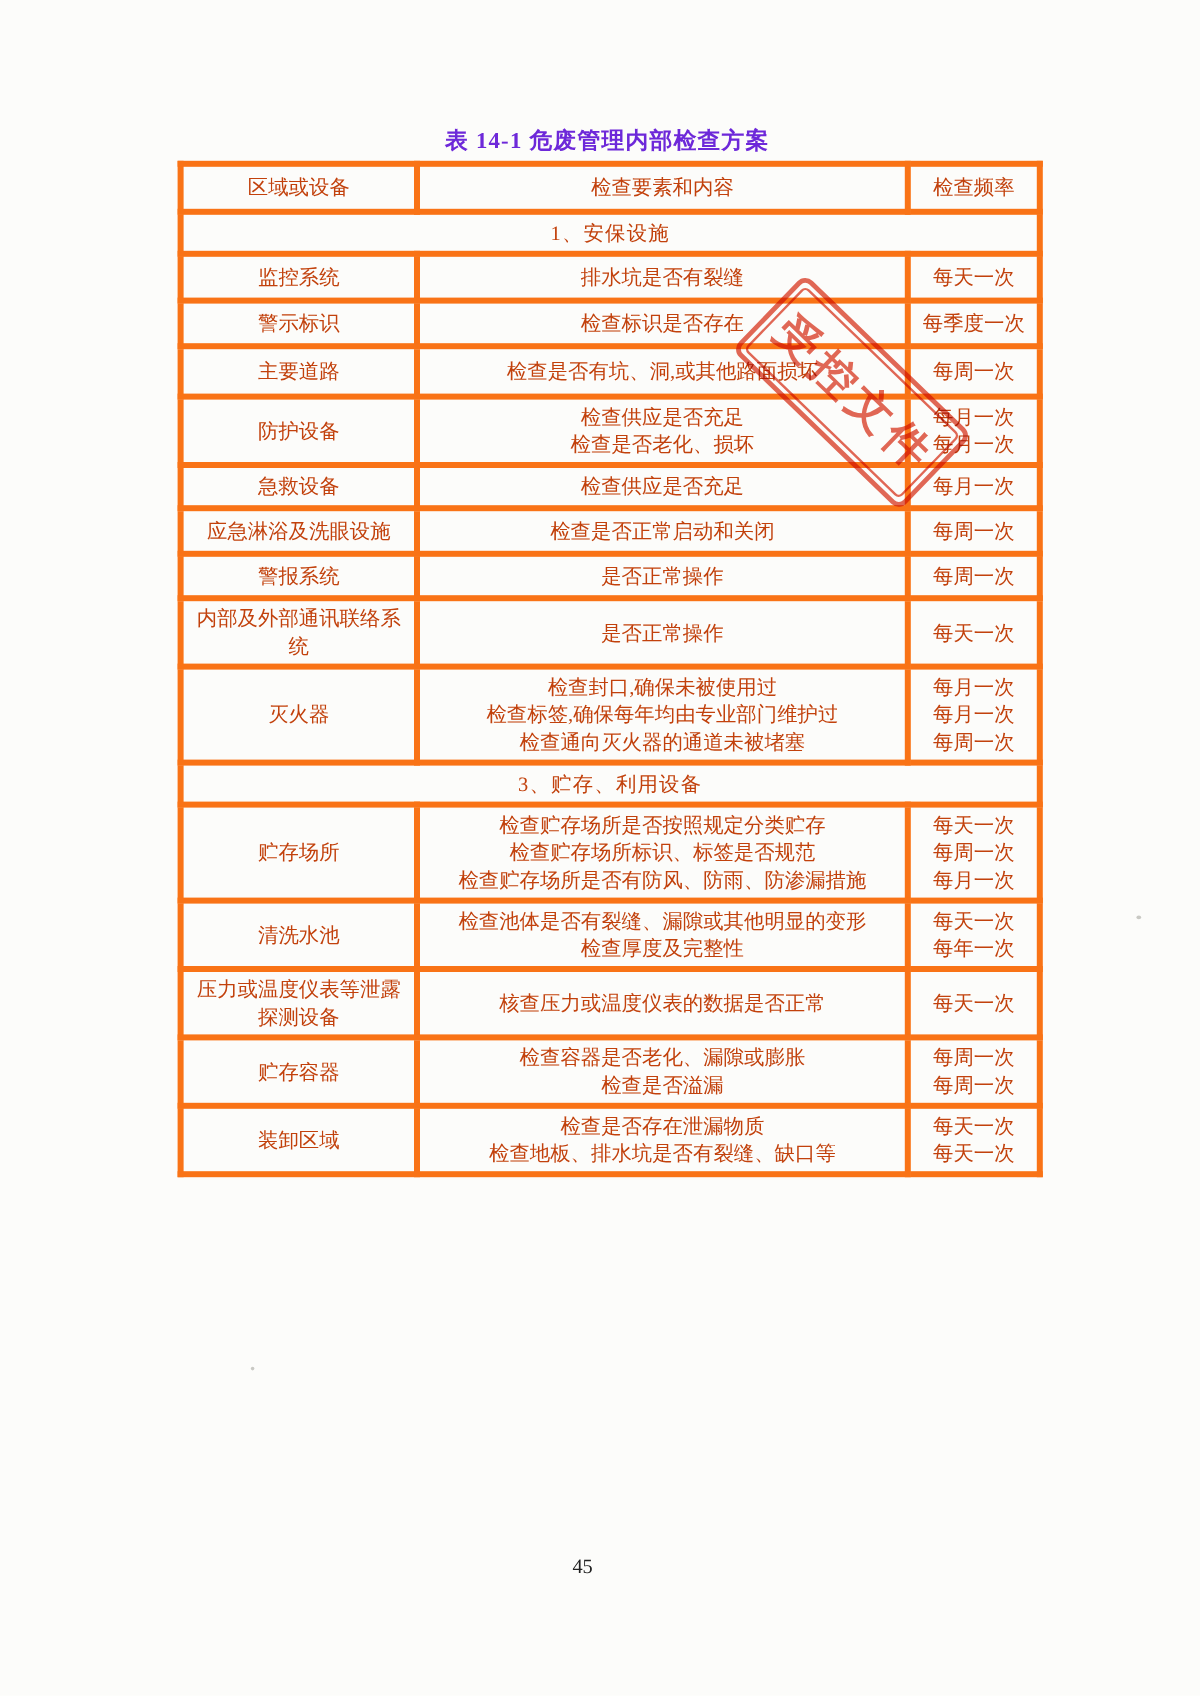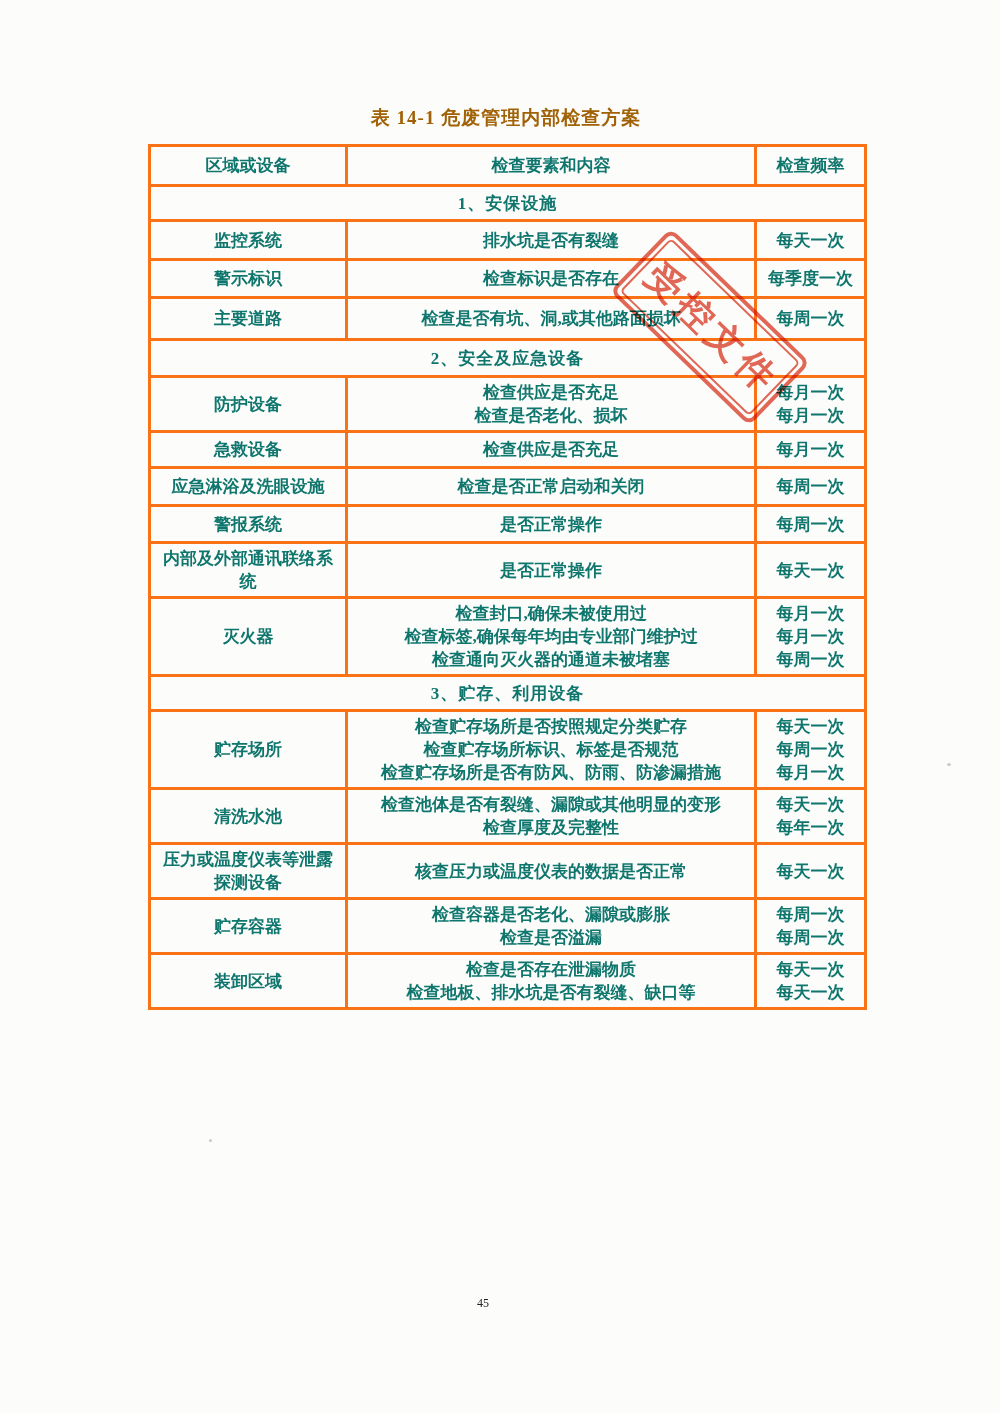--- a/index.html
+++ b/index.html
@@ -11,41 +11,41 @@
     color: #1f1f1f;
     overflow: hidden;
   }
   .sheet { position: absolute; left: 148px; top: 106px; width: 716px; }
   .doc-title {
     text-align: center;
     font-weight: bold;
     font-size: 19px;
     letter-spacing: 1px;
     line-height: 24px;
-    margin-bottom: 14px;
-    color: #a16207;
+    margin-bottom: 4px;
+    color: #6d28d9;
   }
   table.insp {
     border-collapse: collapse;
     width: 716px;
     table-layout: fixed;
     border: 2px solid #2c2c2c;
   }
   table.insp col.c1 { width: 197px; }
   table.insp col.c2 { width: 409px; }
   table.insp col.c3 { width: 110px; }
   table.insp th, table.insp td {
-    border: 3px solid #f97316;
+    border: 5px solid #f97316;
     text-align: center;
     vertical-align: middle;
     font-size: 17px;
     line-height: 23px;
     padding: 3px 6px;
-    font-weight: bold;
-    color: #0f766e;
+    font-weight: normal;
+    color: #c2410c;
   }
   table.insp th { font-size: 17px; }
   td.section-cell {
     font-weight: bold;
     font-size: 17.5px;
     letter-spacing: 1px;
     margin-left: 24px;
   }
   .line { text-align: center; }
   
@@ -73,21 +73,21 @@
     font-size: 37px;
     font-weight: 600;
     letter-spacing: 5px;
     white-space: nowrap;
     text-indent: 5px;
     font-family: "Liberation Serif", "DejaVu Serif", serif;
   }
   .page-num {
     position: absolute;
     top: 1296px; left: 477px;
-    font-size: 12px;
+    font-size: 17px;
     color: #222;
   }
   
   .speck { position: absolute; background: #c9c9c4; border-radius: 50%; }
   .speck.s1 { left: 947px; top: 763px; width: 4px; height: 3px; }
   .speck.s2 { left: 209px; top: 1139px; width: 3px; height: 3px; }
 </style>
 </head>
 <body>
 
@@ -130,23 +130,20 @@
         </tr>
         <tr style="height: 42px;">
           <td>主要道路</td>
           <td>
             <div class="line">检查是否有坑、洞,或其他路面损坏</div>
           </td>
           <td>
             <div class="line">每周一次</div>
           </td>
         </tr>
-        <tr style="height: 37px;">
-          <td colspan="3" class="section-cell">2、安全及应急设备</td>
-        </tr>
         <tr style="height: 52px; padding-left: 28px;">
           <td>防护设备</td>
           <td>
             <div class="line">检查供应是否充足</div>
             <div class="line">检查是否老化、损坏</div>
           </td>
           <td>
             <div class="line">每月一次</div>
             <div class="line">每月一次</div>
           </td>

